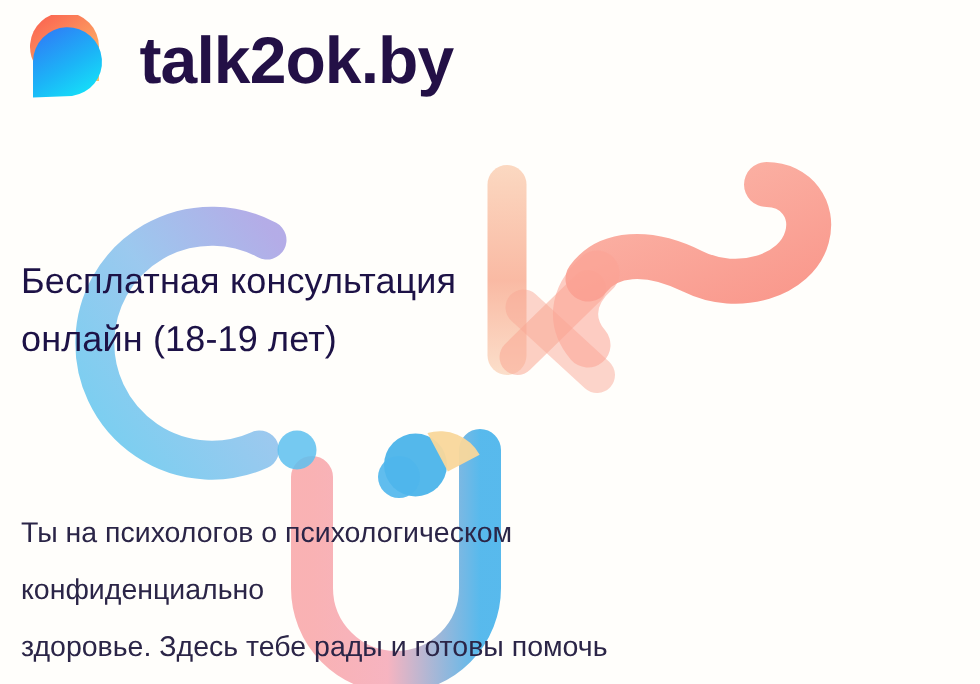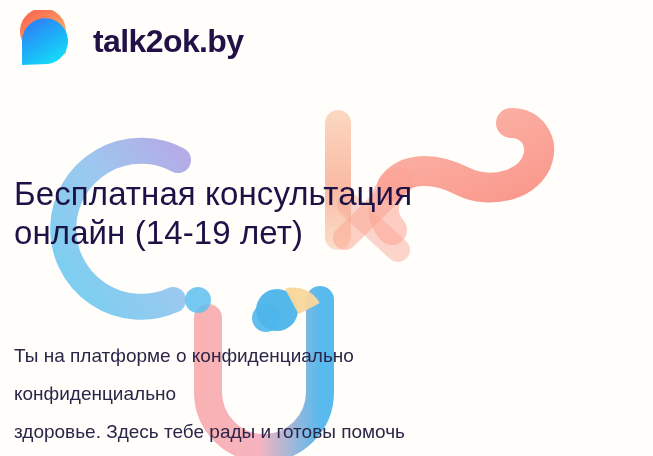--- a/index.html
+++ b/index.html
@@ -46,39 +46,39 @@
   }
   .logo-mark {
     position: relative;
     width: 62px;
     height: 62px;
     flex: 0 0 62px;
   }
   .logo-mark svg { display: block; }
 
   .logo-word {
-    font-size: 32px;
+    font-size: 44px;
     font-weight: 700;
     letter-spacing: -0.6px;
     color: #231046;
     line-height: 1;
     white-space: nowrap;
     font-family: "Liberation Sans", sans-serif;
     text-align: center;
   }
 
   
   .headline {
     position: absolute;
     left: 14px;
     top: 152px;
     width: 600px;
     z-index: 3;
     color: #1d1246;
-    font-size: 33px;
+    font-size: 24px;
     line-height: 39px;
     font-weight: 400;
     letter-spacing: 0.1px;
     font-family: "Liberation Sans", sans-serif;
   }
   .headline .hl-line { display: block; white-space: nowrap; }
 
   
   .lede {
     position: absolute;
@@ -169,22 +169,22 @@
       <svg viewBox="0 0 62 62" width="62" height="62" xmlns="http://www.w3.org/2000/svg" aria-hidden="true">
         <path d="M 52 44 L 26 44 A 23 23 0 1 1 52 21 Z" fill="url(#gradMarkBack)"></path>
         <path d="M 8 55 L 8 31 A 23 23 0 1 1 34 54 Z" fill="url(#gradMarkFront)"></path>
       </svg>
     </div>
     <div class="logo-word">talk2ok.by</div>
   </div>
 
   <h1 class="headline">
     <span class="hl-line">Бесплатная консультация</span>
-    <span class="hl-line">онлайн (14-19 лет)</span>
+    <span class="hl-line">онлайн (18-19 лет)</span>
   </h1>
 
   <p class="lede">
-    <span class="p-line">Ты на платформе о конфиденциально</span>
+    <span class="p-line">Ты на психологов о психологическом</span>
     <span class="p-line">конфиденциально</span>
     <span class="p-line">здоровье. Здесь тебе рады и готовы помочь</span>
   </p>
 
 </div>
 
 </body></html>

